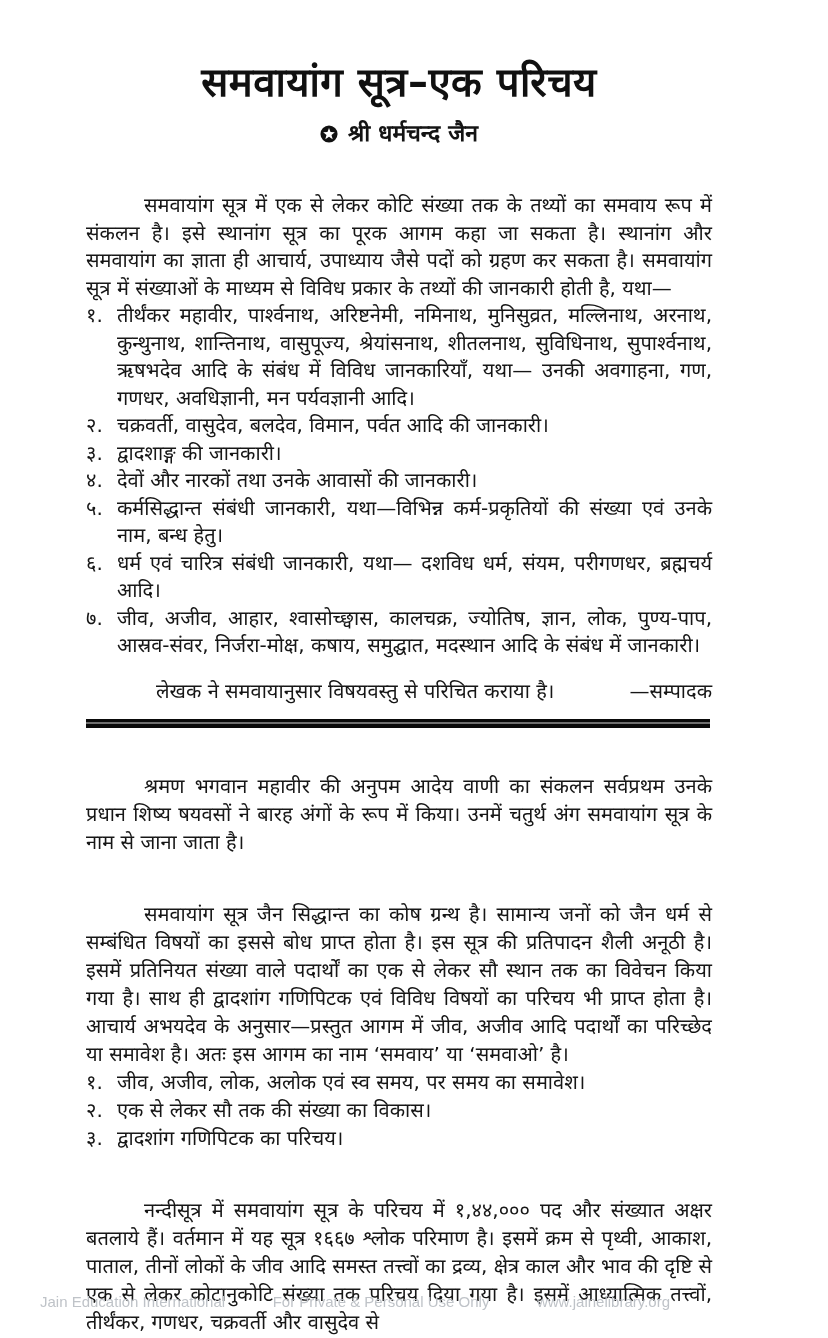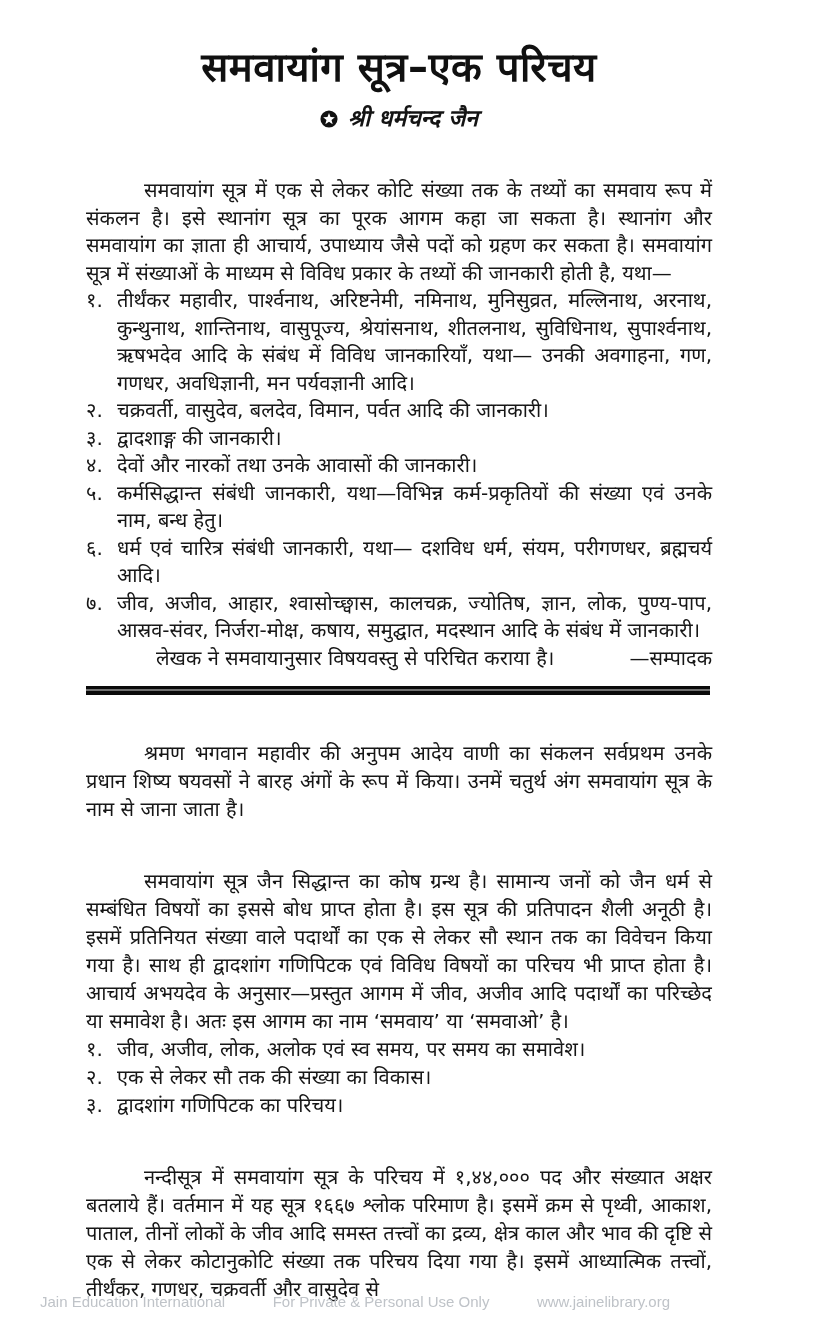--- a/index.html
+++ b/index.html
@@ -12,38 +12,37 @@
     height: 1338px;
     position: relative;
     font-family: "DejaVu Sans", sans-serif;
     color: #161616;
     overflow: hidden;
   }
   .page {
     position: absolute;
     top: 0; left: 0;
     width: 792px;
-    padding: 38px 80px 0 86px;
+    padding: 53px 80px 0 86px;
     box-sizing: border-box;
   }
   .title {
     margin: 0 0 8px 0;
     text-align: center;
     font-size: 40px;
     font-weight: bold;
     letter-spacing: 0.5px;
     color: #101010;
   }
   .byline {
     text-align: center;
     font-size: 23px;
     font-weight: bold;
     margin-bottom: 29px;
     color: #141414;
-    font-style: italic;
   }
   .byline .star-bullet {
     display: inline-block;
     vertical-align: -2px;
     margin-right: 2px;
   }
   .para {
     margin: 0;
     font-size: 20px;
     line-height: 27.5px;
@@ -64,21 +63,21 @@
   .li .txt {
     flex: 1;
     text-align: justify;
   }
   .closing-row {
     display: flex;
     justify-content: space-between;
     font-size: 20px;
     line-height: 27.5px;
     padding-left: 70px;
-    margin-top: 0;
+    margin-top: 18px;
   }
   .closing-row .editor { font-weight: normal; }
   .divider {
     height: 9px;
     margin: 14px 2px 10px 0;
     background: linear-gradient(
       to bottom,
       #0a0a0a 0px, #0a0a0a 3px,
       #6f6f6f 3px, #6f6f6f 4.5px,
       #0a0a0a 4.5px, #0a0a0a 9px

